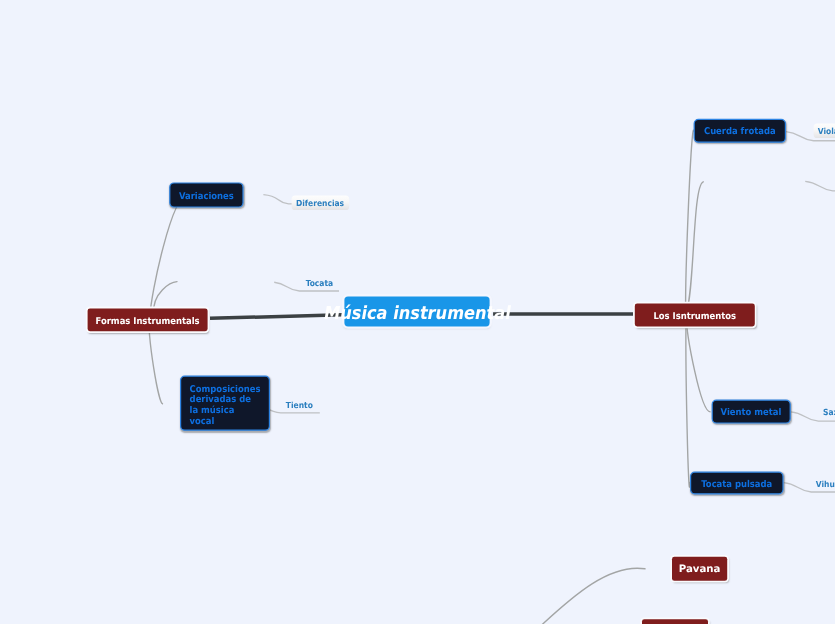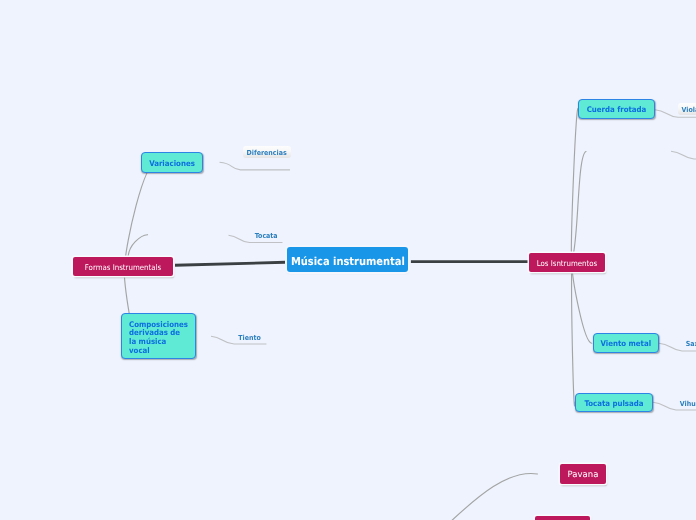--- a/index.html
+++ b/index.html
@@ -17,30 +17,31 @@
   .node{position:absolute;box-sizing:border-box;display:flex;align-items:center;
         justify-content:center;white-space:pre;line-height:8.6px;}
   .node > span{display:block;position:relative;top:0;}
   .n-root > span{top:1.7px;}
   .n-blue > span{top:1.7px;}
   .n-green > span{top:0.6px;}
   .n-grey > span{top:1.7px;}
 
   .n-root{
     background:#1996e8;color:#ffffff;border-radius:3px;
-    font-weight:bold;font-size:11px;line-height:11px;
+    font-weight:bold;font-size:15px;line-height:11px;
     box-shadow:0 0 0 2px #f4f6fe, 0 1px 2px rgba(60,60,60,.35);
+    font-style:italic;
   }
   .n-green{
-    background:#be185d;color:#ffffff;border-radius:2px;
-    font-weight:normal;font-size:7.8px;line-height:9px;
+    background:#7f1d1d;color:#ffffff;border-radius:2px;
+    font-weight:bold;font-size:7.8px;line-height:9px;
     box-shadow:0 0 0 1.5px #fafbfe, 1px 1.5px 1.5px rgba(70,70,70,.40);
   }
   .n-blue{
-    background:#5eead4;color:#0d6fe0;border:1.7px solid #2d84e4;border-radius:4px;
+    background:#0f172a;color:#0d6fe0;border:1.7px solid #2d84e4;border-radius:4px;
     font-weight:bold;font-size:7.8px;
     box-shadow:0.5px 1px 1.2px rgba(60,60,60,.40);
   }
   .n-blue.ml{justify-content:flex-start;padding-left:7px;}
   .n-grey{
     background:linear-gradient(#fdfdfd 0%,#f7f7f7 45%,#e4e4e6 100%);
     color:#2b7fbf;border-radius:3px;
     font-weight:bold;font-size:7px;
     padding:0 4px;justify-content:flex-start;
   }
@@ -82,30 +83,30 @@
   </svg>
 
   <div class="node n-root" style="left:287.3px;top:246.5px;width:121.2px;height:25.8px;">
     <span>Música instrumental</span>
   </div>
 
   <div class="node n-green" style="left:73px;top:257px;width:100px;height:19px;">
     <span>Formas Instrumentals</span>
   </div>
 
-  <div class="node n-green" style="left:529px;top:253px;width:76px;height:19px;">
+  <div class="node n-green" style="left:529px;top:253px;width:100px;height:19px;">
     <span>Los Isntrumentos</span>
   </div>
 
   <div class="node n-blue" style="left:141px;top:152px;width:62px;height:20.5px;">
     <span>Variaciones</span>
   </div>
 
 
-  <div class="node n-blue ml" style="left:121px;top:313.3px;width:75px;height:46px;">
+  <div class="node n-blue ml" style="left:150px;top:313.3px;width:75px;height:46px;">
     <span>Composiciones
 derivadas de
 la música
 vocal</span>
   </div>
 
   <div class="node n-blue" style="left:578px;top:99px;width:77px;height:20px;">
     <span>Cuerda frotada</span>
   </div>
 
@@ -119,21 +120,21 @@
   </div>
 
   <div class="node n-green lvl2" style="left:538px;top:464px;width:46px;height:20px;margin-left:22px;">
     <span>Pavana</span>
   </div>
 
   <div class="node n-green lvl2" style="left:535px;top:515.5px;width:55px;height:20px;">
     <span></span>
   </div>
 
-  <div class="node n-grey" style="left:242.6px;top:146px;height:11.8px;">
+  <div class="node n-grey" style="left:242.6px;top:163px;height:11.8px;">
     <span>Diferencias</span>
   </div>
 
   <div class="node n-plain" style="left:250.7px;top:232px;height:9px;">
     <span>Tocata</span>
   </div>
 
   <div class="node n-plain" style="left:234.2px;top:333.5px;height:9px;">
     <span>Tiento</span>
   </div>

